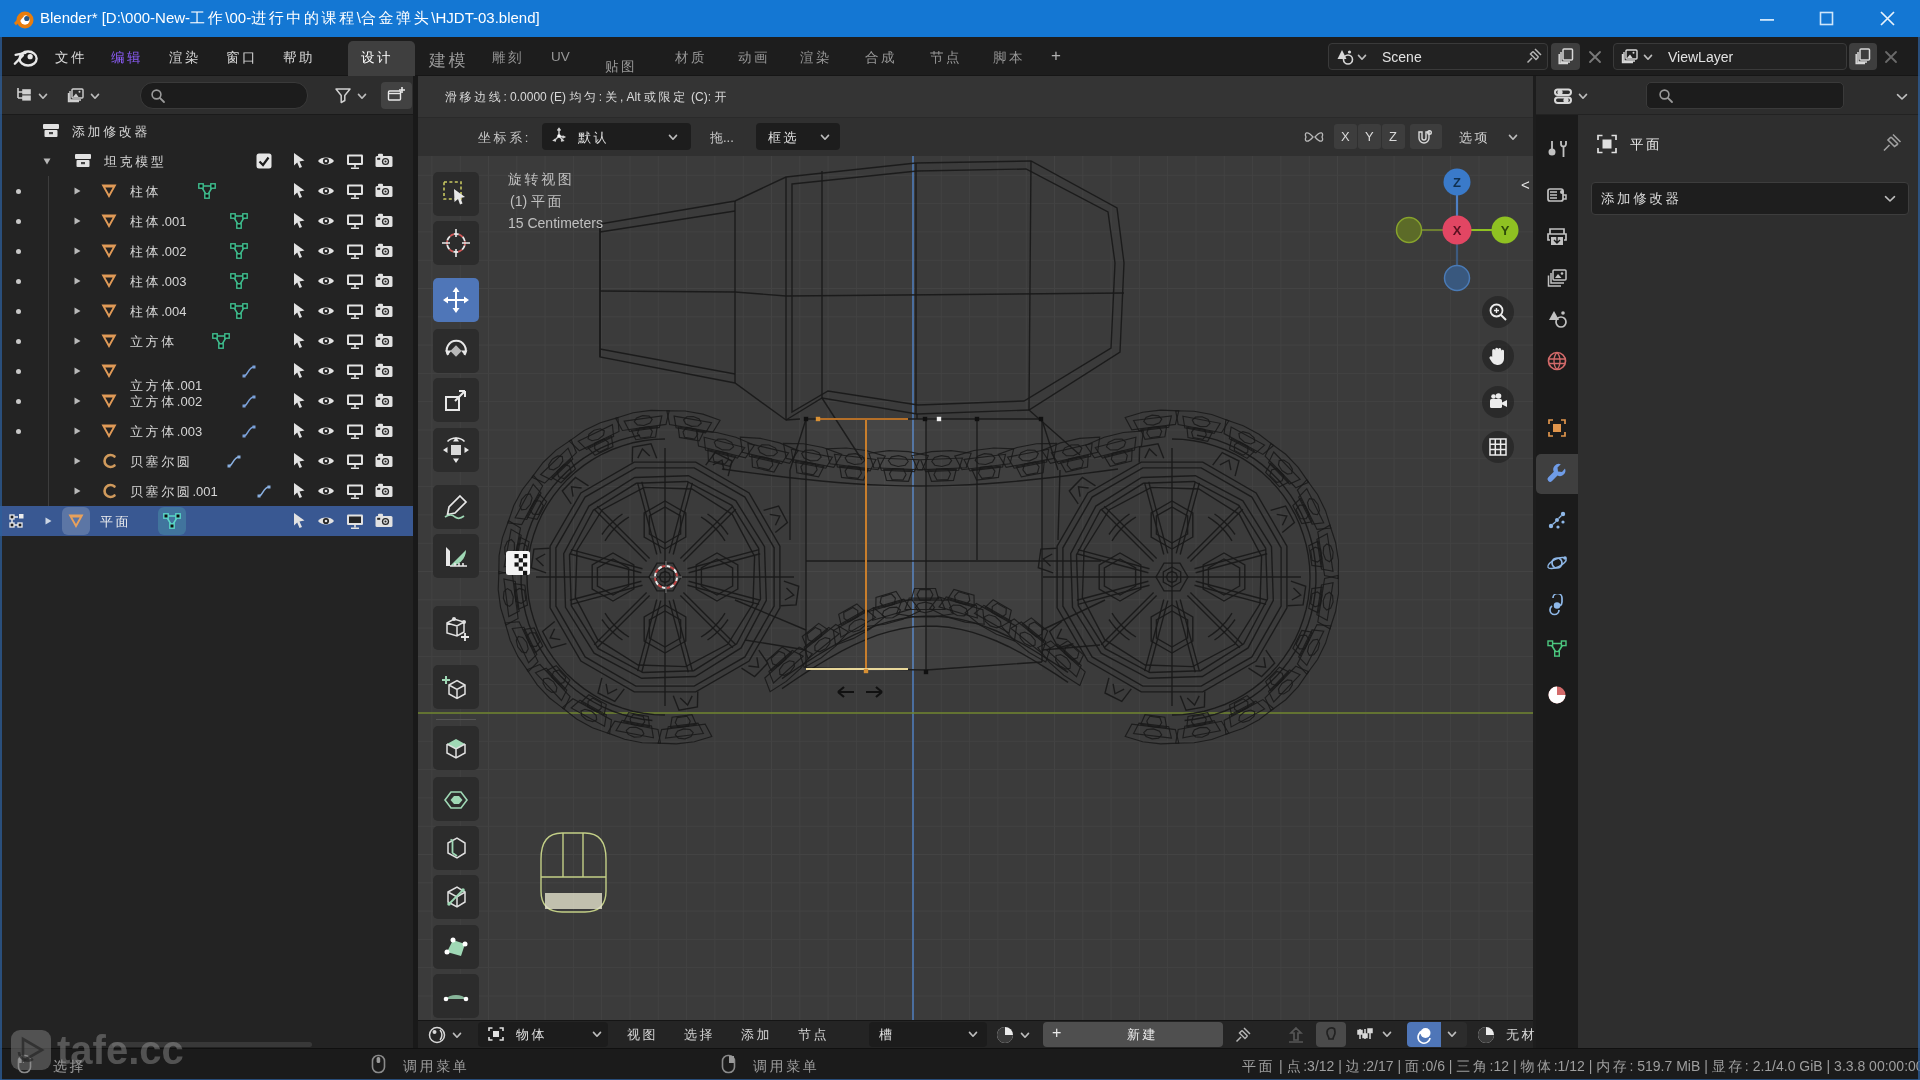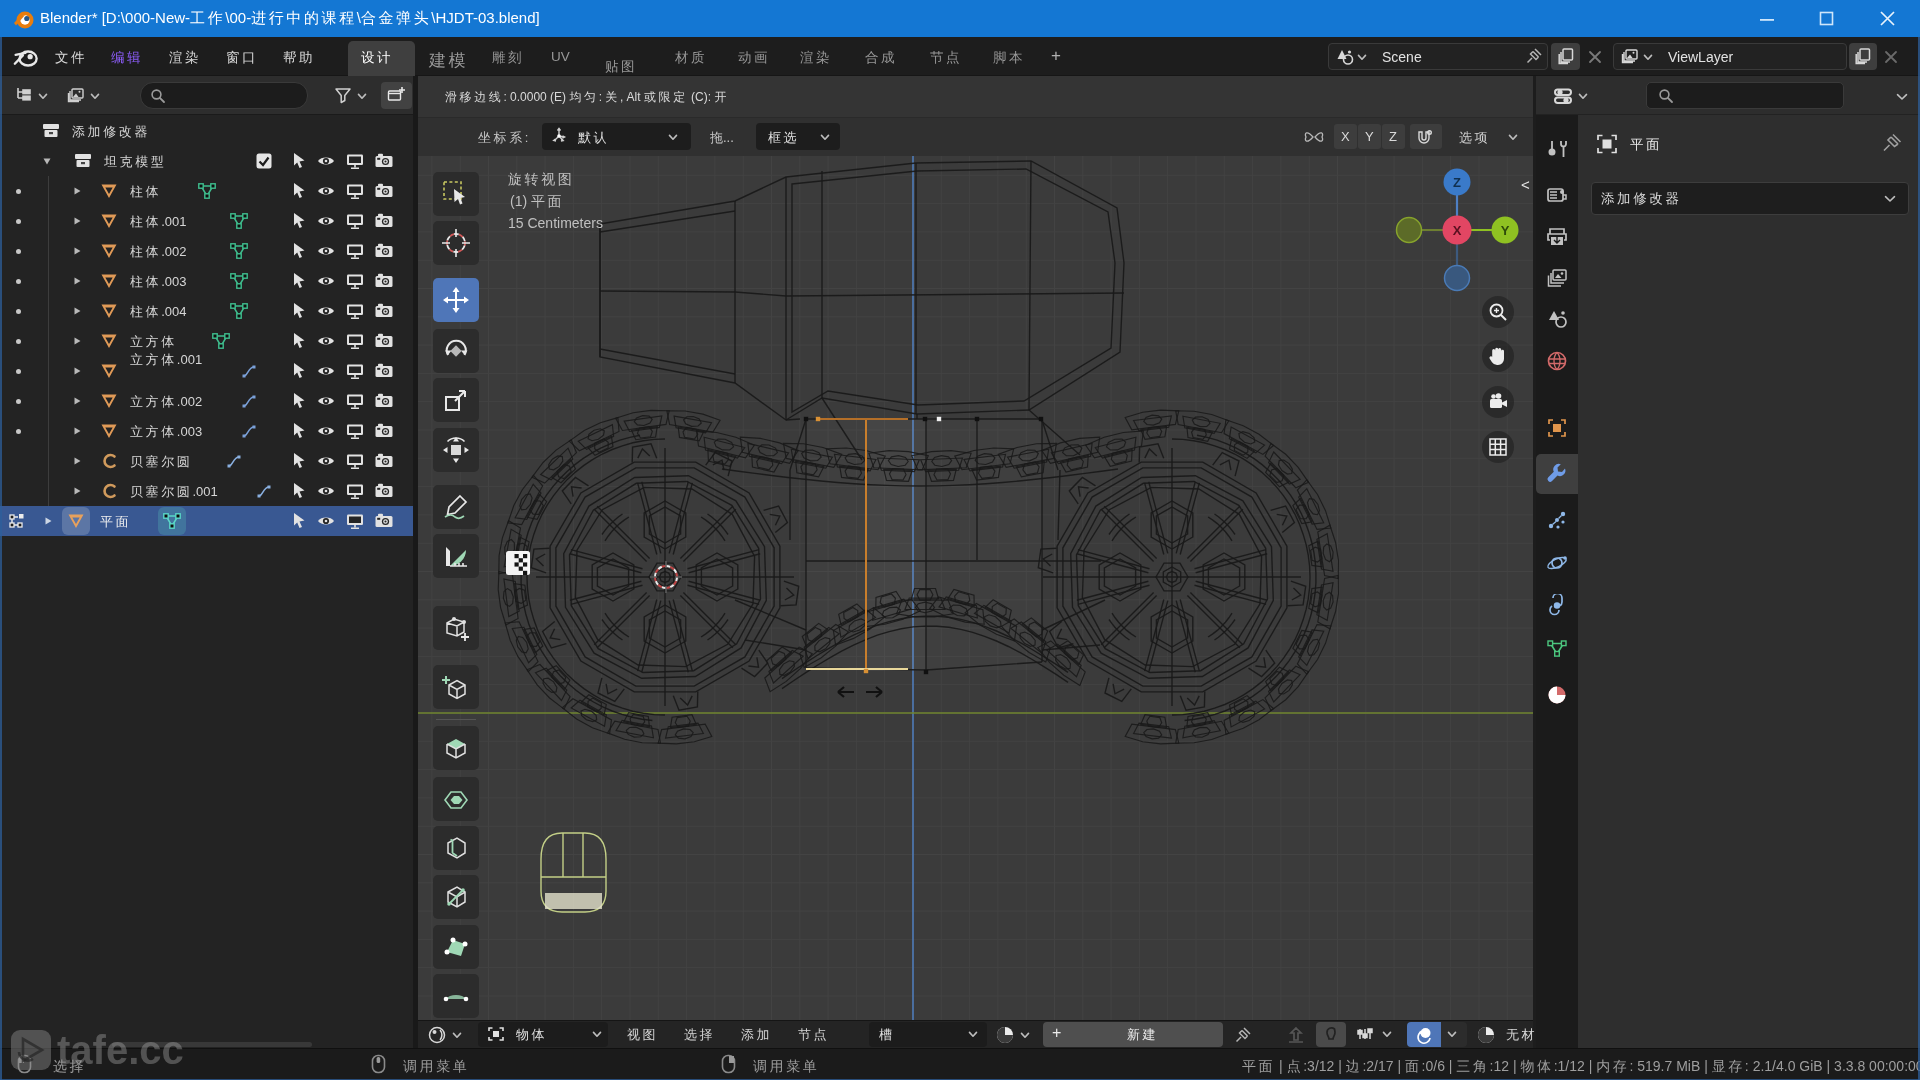--- a/index.html
+++ b/index.html
@@ -417,21 +417,21 @@
 <rect x="3.2" y="6.8" width="3" height="2" fill="#242424"></rect>
       </svg></div>
     <div class="abs" style="left:16px;top:369px;width:5px;height:5px;border-radius:50%;background:#c8c8c8"></div>
     <div class="abs" style="left:48px;top:356px;width:1px;height:30px;background:#3d3d3d"></div>
     <div class="abs" style="left:72px;top:366px;line-height:0"><svg width="10" height="10" viewBox="0 0 10 10" style="">
         <path d="M2.5 1.5 L8.5 5 L2.5 8.5 Z" fill="#b8b8b8"></path>
       </svg></div>
     <div class="abs" style="left:98px;top:360px;line-height:0"><svg width="22" height="22" viewBox="0 0 22 22" style="">
         <path d="M3.5 4.5 H18.5 L11 18 Z M7.3 7.5 H14.7 L11 14 Z" fill="#e09a57" fill-rule="evenodd"></path>
       </svg></div>
-    <div class="abs" style="left:130px;top:351px;font-size:13px;color:#d6d6d6;white-space:nowrap;"><span class="cjk">立方体</span>.001</div>
+    <div class="abs" style="left:130px;top:377px;font-size:13px;color:#d6d6d6;white-space:nowrap;"><span class="cjk">立方体</span>.001</div>
     <div class="abs" style="left:240px;top:361px;line-height:0"><svg width="20" height="20" viewBox="0 0 20 20" style="">
         <path d="M4 15 C8 15 8 6 14 6" fill="none" stroke="#7aa0d8" stroke-width="1.5"></path>
 <rect x="12.5" y="4.5" width="3" height="3" fill="#7aa0d8"></rect>
         <rect x="2.5" y="13.5" width="3" height="3" fill="#7aa0d8"></rect>
       </svg></div>
     <div class="abs" style="left:290px;top:361px;line-height:0"><svg width="18" height="18" viewBox="0 0 18 18" style="">
         <path d="M4 2 L14.5 9.5 L9.5 10.5 L12 16 L9.5 17 L7.2 11.5 L4 14.5 Z" fill="#e2e2e2"></path>
       </svg></div>
     <div class="abs" style="left:316px;top:361px;line-height:0"><svg width="20" height="20" viewBox="0 0 20 20" style="">
         <path d="M2 10 C5 5.4 15 5.4 18 10 C15 14.6 5 14.6 2 10 Z" fill="#e2e2e2"></path>

